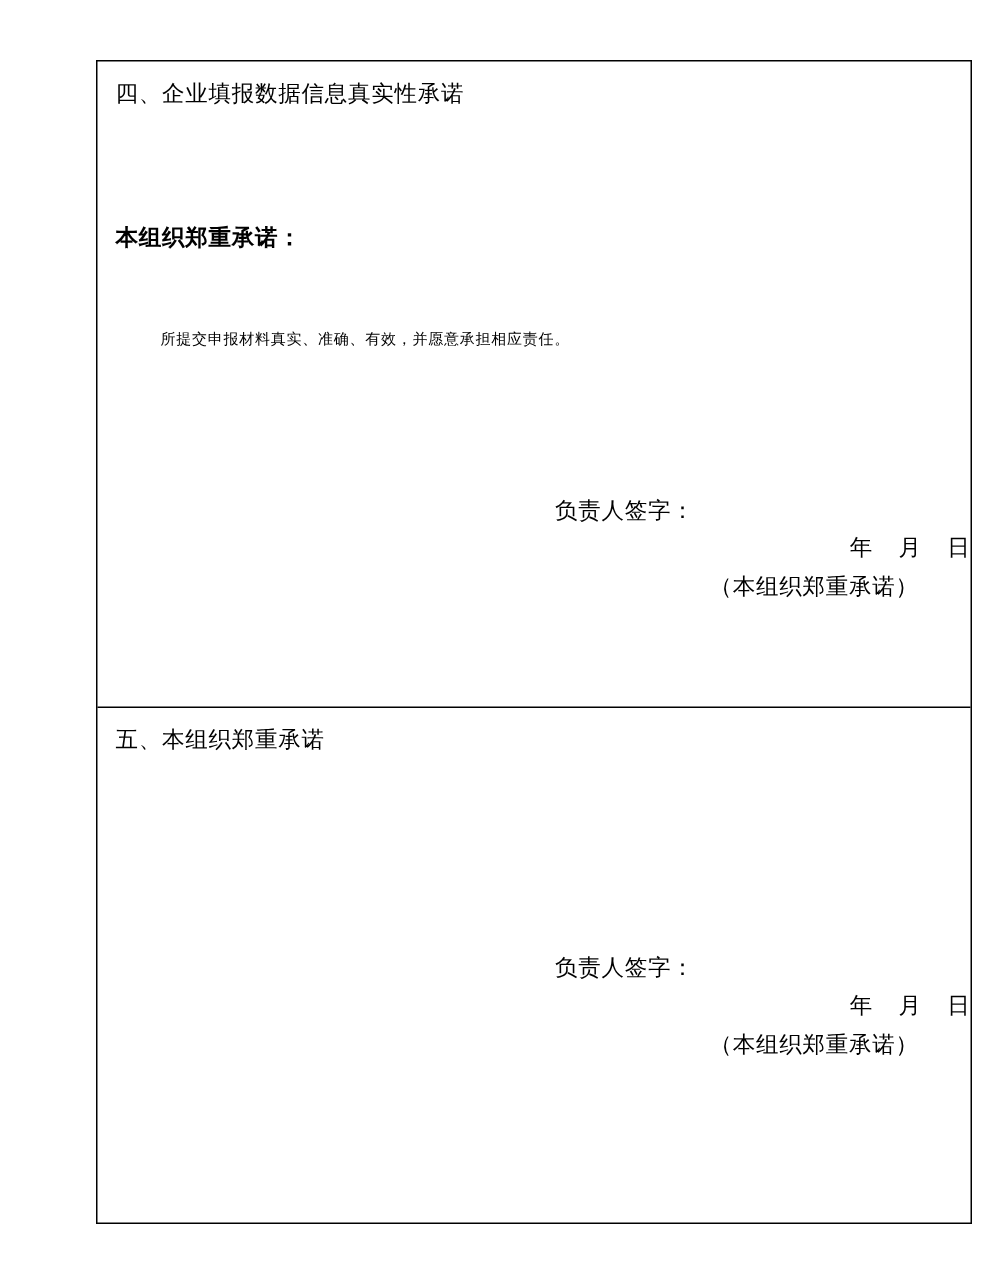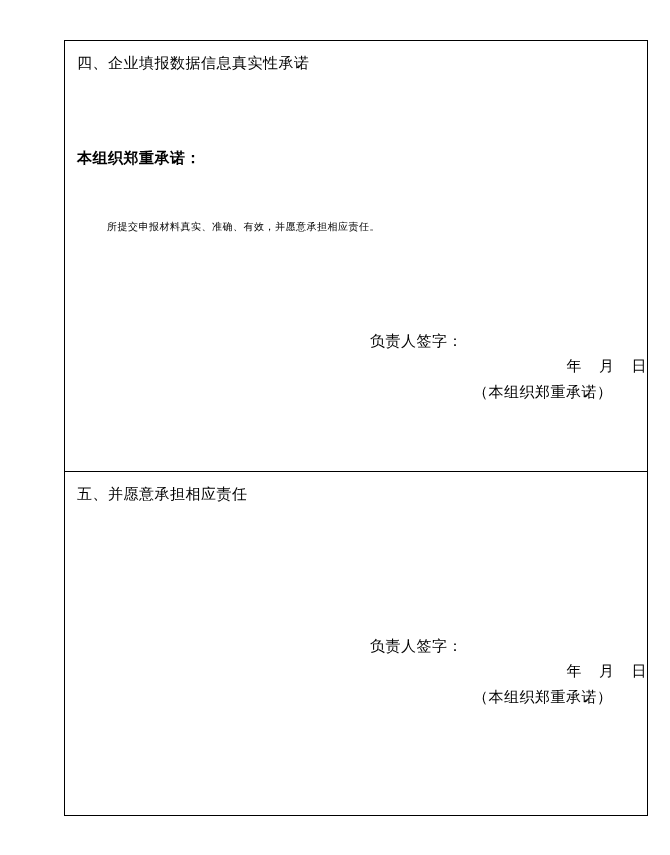--- a/index.html
+++ b/index.html
@@ -111,21 +111,21 @@
       <div class="pledge-body">所提交申报材料真实、准确、有效，并愿意承担相应责任。</div>
 
       <div class="sign-block sign-block-1">
         <div class="sign-line">负责人签字：</div>
         <div class="date-line">年    月    日</div>
         <div class="seal-line">（本组织郑重承诺）</div>
       </div>
     </div>
 
     <div class="section section-review">
-      <div class="section-title">五、并愿意承担相应责任</div>
+      <div class="section-title">五、本组织郑重承诺</div>
 
       <div class="sign-block sign-block-2">
         <div class="sign-line">负责人签字：</div>
         <div class="date-line date-line-2">年    月    日</div>
         <div class="seal-line seal-line-2">（本组织郑重承诺）</div>
       </div>
     </div>
 
   </div>
 </div>

